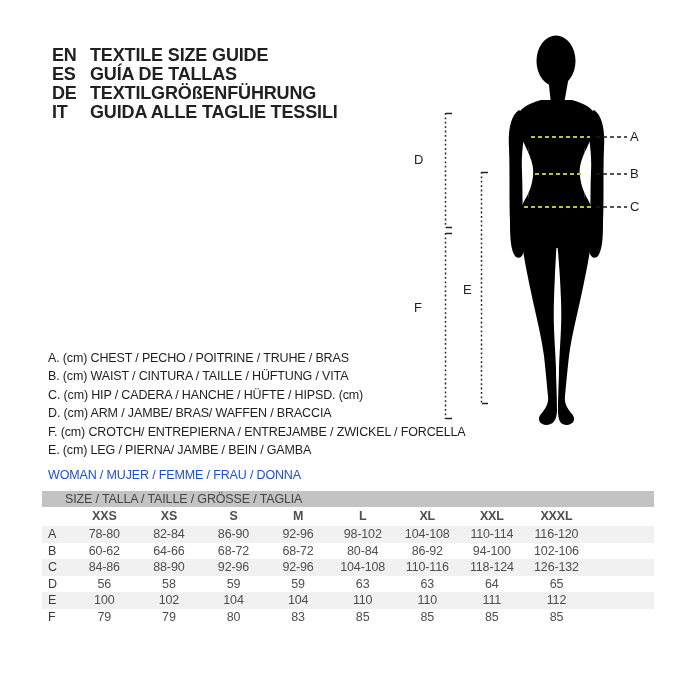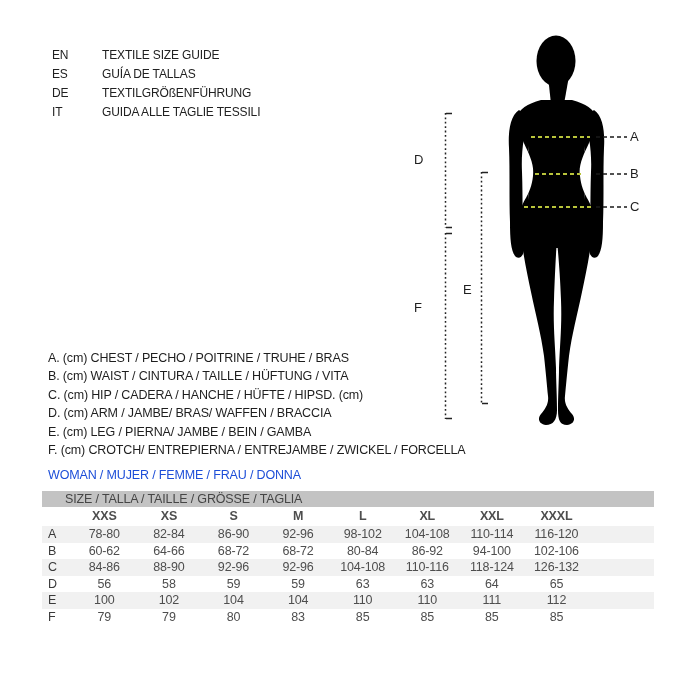--- a/index.html
+++ b/index.html
@@ -2,21 +2,21 @@
 <html><head>
 <meta charset="utf-8">
 <style>
   html,body{margin:0;padding:0;background:#fff;}
   body{font-family:"Liberation Sans","DejaVu Sans",sans-serif;}
   #page{position:relative;width:700px;height:700px;background:#fff;overflow:hidden;
         letter-spacing:-0.15px;color:#212121;}
 
   
   .lang-block{position:absolute;left:52px;top:46px;}
-  .lang-row{display:flex;line-height:19px;font-size:12px;font-weight:400;gap:12px;}
+  .lang-row{display:flex;line-height:19px;font-size:18px;font-weight:700;}
   .lang-code{width:38px;}
   .lang-title{white-space:nowrap;}
 
   
   .figure-svg{position:absolute;left:405px;top:28px;width:260px;height:402px;}
   .measure-letter{position:absolute;font-size:13px;line-height:14px;color:#1f1f1f;}
 
   
   .legend-block{position:absolute;left:48px;top:349px;}
   .legend-line{font-size:12.5px;line-height:18.4px;white-space:nowrap;color:#1e1e1e;}
@@ -118,22 +118,22 @@
   <span class="measure-letter" style="left:630px;top:200px;">C</span>
   <span class="measure-letter" style="left:414px;top:153px;">D</span>
   <span class="measure-letter" style="left:463px;top:283px;">E</span>
   <span class="measure-letter" style="left:414px;top:301px;">F</span>
 
   <div class="legend-block">
     <div class="legend-line">A. (cm) CHEST / PECHO / POITRINE / TRUHE / BRAS</div>
     <div class="legend-line">B. (cm) WAIST / CINTURA / TAILLE / HÜFTUNG / VITA</div>
     <div class="legend-line">C. (cm) HIP / CADERA / HANCHE / HÜFTE / HIPSD. (cm)</div>
     <div class="legend-line">D. (cm) ARM / JAMBE/ BRAS/ WAFFEN / BRACCIA</div>
+    <div class="legend-line">F. (cm) CROTCH/ ENTREPIERNA / ENTREJAMBE / ZWICKEL / FORCELLA</div>
     <div class="legend-line">E. (cm) LEG / PIERNA/ JAMBE / BEIN / GAMBA</div>
-    <div class="legend-line">F. (cm) CROTCH/ ENTREPIERNA / ENTREJAMBE / ZWICKEL / FORCELLA</div>
   </div>
 
   <div class="woman-title">WOMAN / MUJER / FEMME / FRAU / DONNA</div>
   <div class="size-bar">SIZE / TALLA / TAILLE / GRÖSSE / TAGLIA</div>
   <div class="thead">
       <div class="hcell"></div>
       <div class="hcell">XXS</div>
       <div class="hcell">XS</div>
       <div class="hcell">S</div>
       <div class="hcell">M</div>

